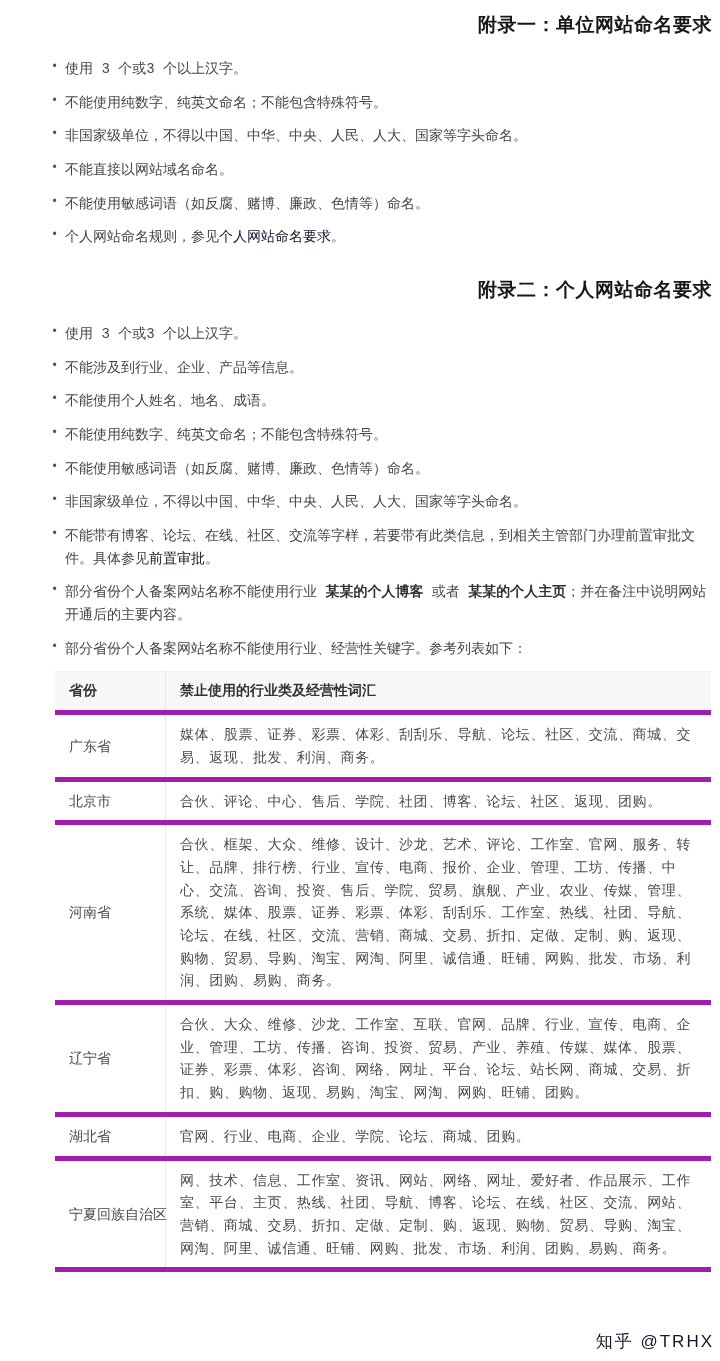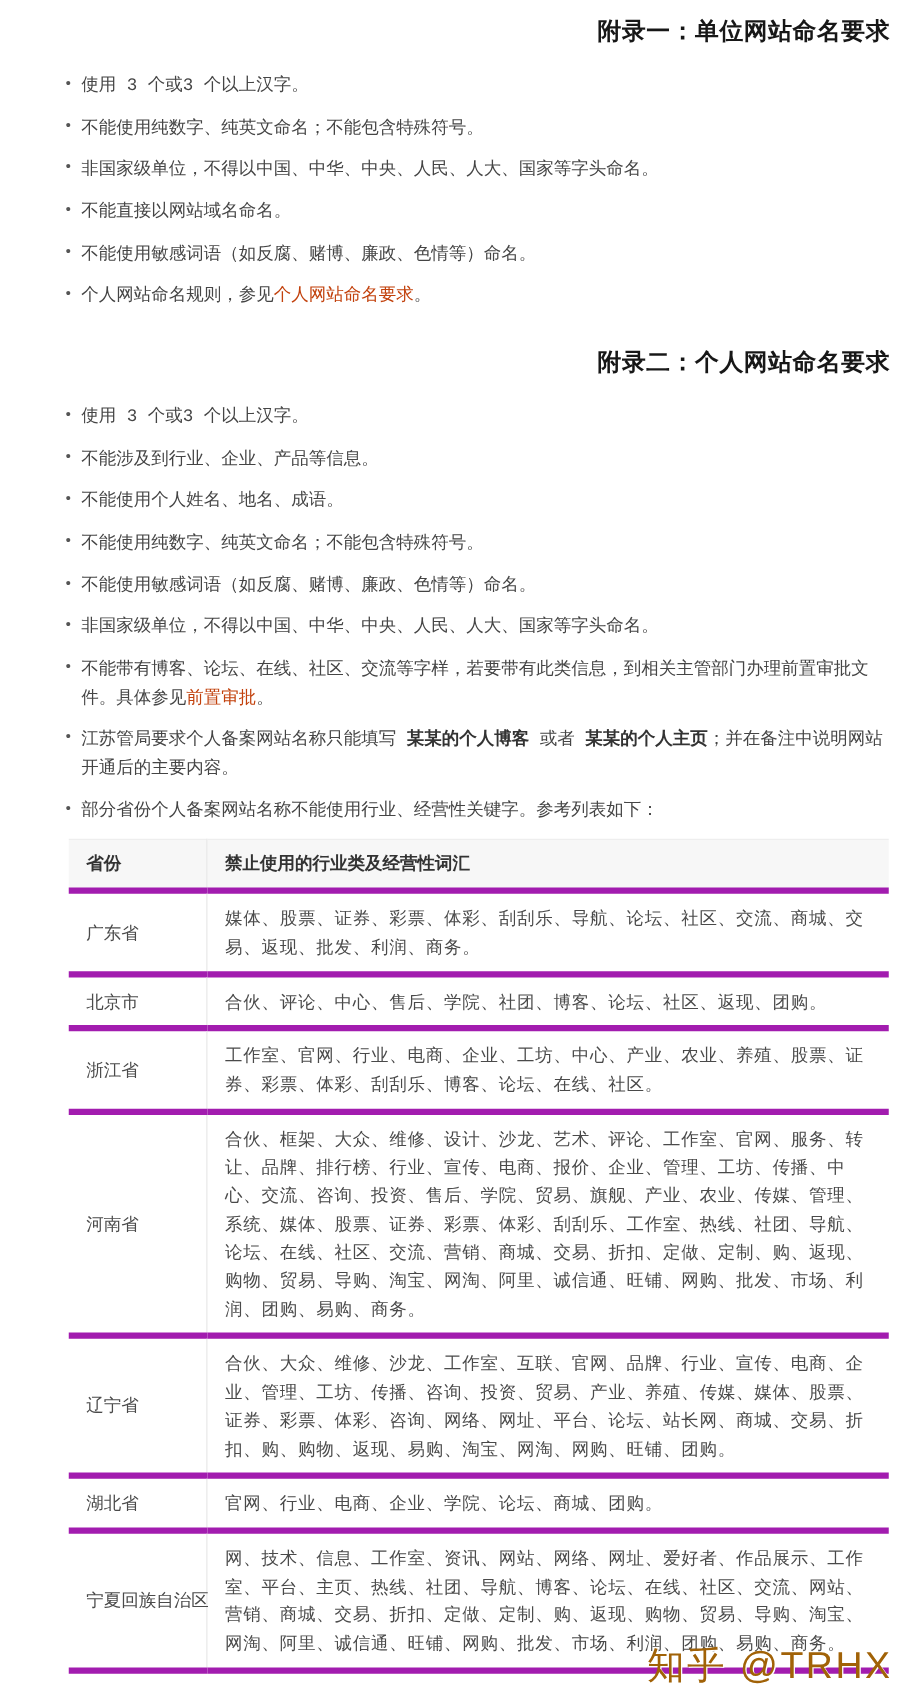--- a/index.html
+++ b/index.html
@@ -16,21 +16,21 @@
   section.appendix2 h2.appendix-title { margin-top:28px; }
   ul.rule-list { list-style:none; margin:0 0 6px 0; padding:0 0 0 14px; }
   ul.rule-list li {
     position:relative; font-size:14px; line-height:1.62;
     margin-bottom:11px; padding-left:15px; color:#454545; max-width:645px;font-family:Liberation Mono, monospace;
   }
   ul.rule-list li::before {
     content:"•"; position:absolute; left:1px; top:0;
     color:#555; font-size:12px;
   }
-  .link { color:#c2410c; cursor:pointer; }
+  .link { color:#0f172a; cursor:pointer; }
   .bold { font-weight:700; color:#333;text-align:right; }
   table.province-table {
     border-collapse:collapse; margin:8px 0 0 19px; width:656px;
     font-size:14px; table-layout:fixed;
   }
   table.province-table th, table.province-table td {
     text-align:left; vertical-align:middle;
     border-bottom:5px solid #a21caf;
   }
   table.province-table th {
@@ -39,21 +39,21 @@
   }
   table.province-table th.col-province, table.province-table td.province {
     width:82px; border-right:1px solid #e9e9e9; white-space:nowrap;
   }
   table.province-table td {
     padding:8px 12px 8px 14px; line-height:1.62; color:#4a4a4a;
   }
   table.province-table td.words { letter-spacing:0.6px; }
   .watermark {
     position:absolute; right:6px; bottom:8px;
-    font-size:30px; color:#a16207; letter-spacing:2px;
+    font-size:17px; color:#0f172a; letter-spacing:2px;
     text-shadow:1px 1px 0 #ffffff;
   }
 </style>
 </head>
 <body>
 
 <div class="page">
 
   <section class="appendix1">
     <h2 class="appendix-title">附录一：单位网站命名要求</h2>
@@ -70,44 +70,40 @@
   <section class="appendix2">
     <h2 class="appendix-title">附录二：个人网站命名要求</h2>
     <ul class="rule-list">
         <li><span>使用 3 个或3 个以上汉字。</span></li>
         <li><span>不能涉及到行业、企业、产品等信息。</span></li>
         <li><span>不能使用个人姓名、地名、成语。</span></li>
         <li><span>不能使用纯数字、纯英文命名；不能包含特殊符号。</span></li>
         <li><span>不能使用敏感词语（如反腐、赌博、廉政、色情等）命名。</span></li>
         <li><span>非国家级单位，不得以中国、中华、中央、人民、人大、国家等字头命名。</span></li>
         <li><span>不能带有博客、论坛、在线、社区、交流等字样，若要带有此类信息，到相关主管部门办理前置审批文件。具体参见</span><span class="link">前置审批</span><span>。</span></li>
-        <li><span>江苏管局要求个人备案网站名称只能填写 </span><span class="bold">某某的个人博客</span><span> 或者 </span><span class="bold">某某的个人主页</span><span>；并在备注中说明网站开通后的主要内容。</span></li>
+        <li><span>部分省份个人备案网站名称不能使用行业 </span><span class="bold">某某的个人博客</span><span> 或者 </span><span class="bold">某某的个人主页</span><span>；并在备注中说明网站开通后的主要内容。</span></li>
         <li><span>部分省份个人备案网站名称不能使用行业、经营性关键字。参考列表如下：</span></li>
       </ul>
   </section>
 
   <table class="province-table">
     <thead>
       <tr>
         <th class="col-province">省份</th>
         <th class="col-words">禁止使用的行业类及经营性词汇</th>
       </tr>
     </thead>
     <tbody>
         <tr>
           <td class="province">广东省</td>
           <td class="words">媒体、股票、证券、彩票、体彩、刮刮乐、导航、论坛、社区、交流、商城、交易、返现、批发、利润、商务。</td>
         </tr>
         <tr>
           <td class="province">北京市</td>
           <td class="words">合伙、评论、中心、售后、学院、社团、博客、论坛、社区、返现、团购。</td>
-        </tr>
-        <tr>
-          <td class="province">浙江省</td>
-          <td class="words">工作室、官网、行业、电商、企业、工坊、中心、产业、农业、养殖、股票、证券、彩票、体彩、刮刮乐、博客、论坛、在线、社区。</td>
         </tr>
         <tr>
           <td class="province">河南省</td>
           <td class="words">合伙、框架、大众、维修、设计、沙龙、艺术、评论、工作室、官网、服务、转让、品牌、排行榜、行业、宣传、电商、报价、企业、管理、工坊、传播、中心、交流、咨询、投资、售后、学院、贸易、旗舰、产业、农业、传媒、管理、系统、媒体、股票、证券、彩票、体彩、刮刮乐、工作室、热线、社团、导航、论坛、在线、社区、交流、营销、商城、交易、折扣、定做、定制、购、返现、购物、贸易、导购、淘宝、网淘、阿里、诚信通、旺铺、网购、批发、市场、利润、团购、易购、商务。</td>
         </tr>
         <tr>
           <td class="province">辽宁省</td>
           <td class="words">合伙、大众、维修、沙龙、工作室、互联、官网、品牌、行业、宣传、电商、企业、管理、工坊、传播、咨询、投资、贸易、产业、养殖、传媒、媒体、股票、证券、彩票、体彩、咨询、网络、网址、平台、论坛、站长网、商城、交易、折扣、购、购物、返现、易购、淘宝、网淘、网购、旺铺、团购。</td>
         </tr>
         <tr>

